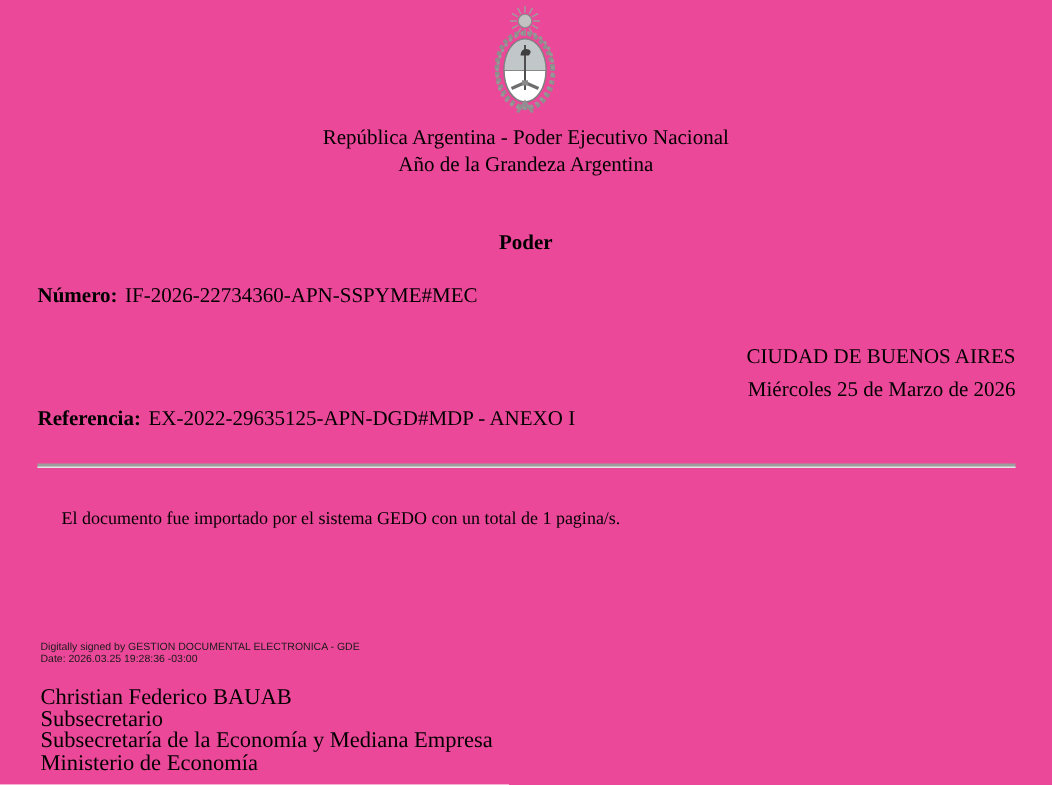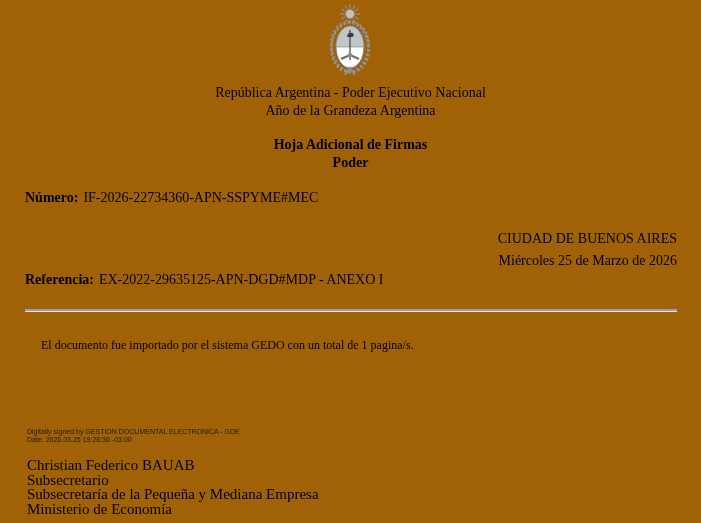--- a/index.html
+++ b/index.html
@@ -4,21 +4,21 @@
 <style>
   html, body {
     margin: 0;
     padding: 0;
     background: #ffffff;
   }
   .page {
     position: relative;
     width: 701px;
     height: 523px;
-    background: #a16207;
+    background: #ec4899;
     font-family: "Liberation Serif", "DejaVu Serif", serif;
     color: #000000;
     overflow: hidden;
   }
   .abs { position: absolute; }
   .centered {
     left: 0;
     width: 701px;
     text-align: center;
     font-size: 14px;
@@ -110,21 +110,20 @@
 
       <path d="M 20 56 L 29 52 L 38 56" stroke="#6e6e6e" stroke-width="2.2" fill="none"></path>
       <rect x="27" y="50.5" width="4" height="3.5" fill="#8a8a8a"></rect>
 
       <path d="M 24 72 L 29 65 L 34 72" stroke="#909090" stroke-width="2" fill="none"></path>
     </svg>
   </div>
 
   <div class="abs centered" style="top:85px">República Argentina - Poder Ejecutivo Nacional</div>
   <div class="abs centered" style="top:103px">Año de la Grandeza Argentina</div>
-  <div class="abs centered bold" style="top:137px">Hoja Adicional de Firmas</div>
   <div class="abs centered bold" style="top:155px">Poder</div>
 
   <div class="abs field-line" style="top:190px">
     <span class="field-label">Número:</span><span class="field-value">IF-2026-22734360-APN-SSPYME#MEC</span>
   </div>
 
   <div class="abs right-line" style="top:231px">CIUDAD DE BUENOS AIRES</div>
   <div class="abs right-line" style="top:253px">Miércoles 25 de Marzo de 2026</div>
 
   <div class="abs field-line" style="top:272px">
@@ -136,17 +135,17 @@
   <div class="abs body-text">El documento fue importado por el sistema GEDO con un total de 1 pagina/s.</div>
 
   <div class="abs stamp">
     <div>Digitally signed by GESTION DOCUMENTAL ELECTRONICA - GDE</div>
     <div>Date: 2026.03.25 19:28:36 -03:00</div>
   </div>
 
   <div class="abs signer">
     <div>Christian Federico BAUAB</div>
     <div>Subsecretario</div>
-    <div>Subsecretaría de la Pequeña y Mediana Empresa</div>
+    <div>Subsecretaría de la Economía y Mediana Empresa</div>
     <div>Ministerio de Economía</div>
   </div>
 
 </div>
 
 </body></html>

